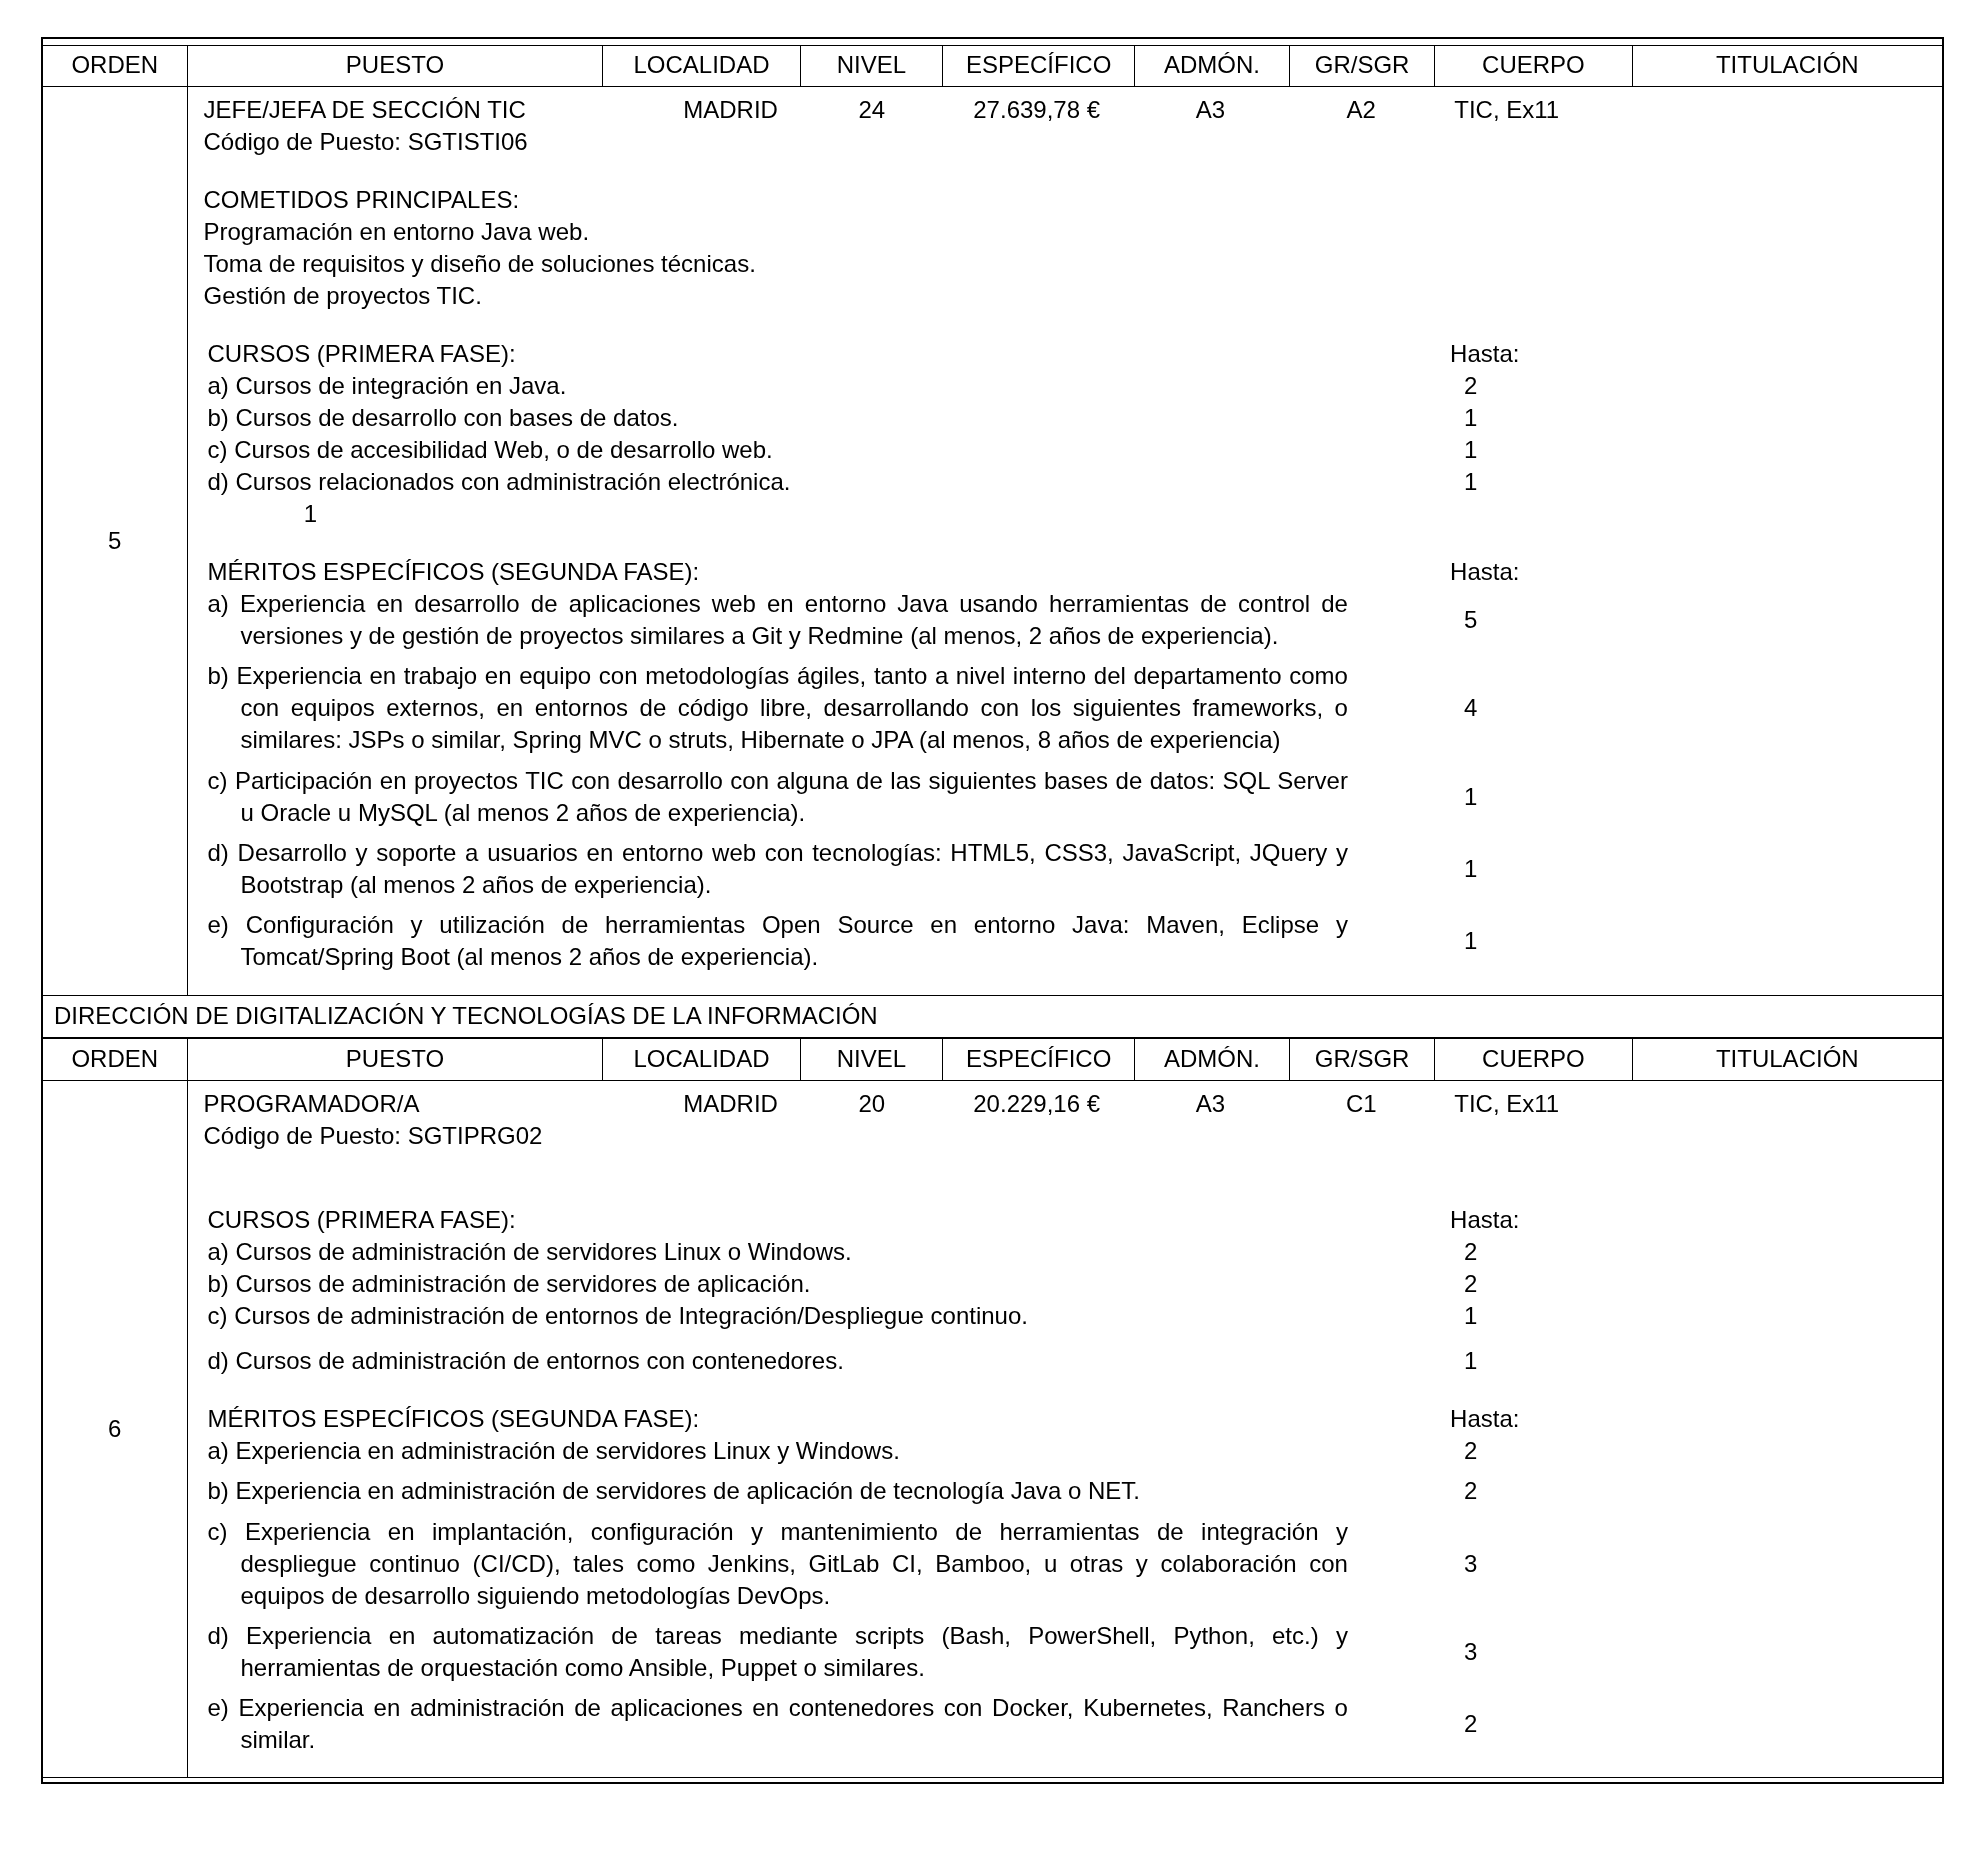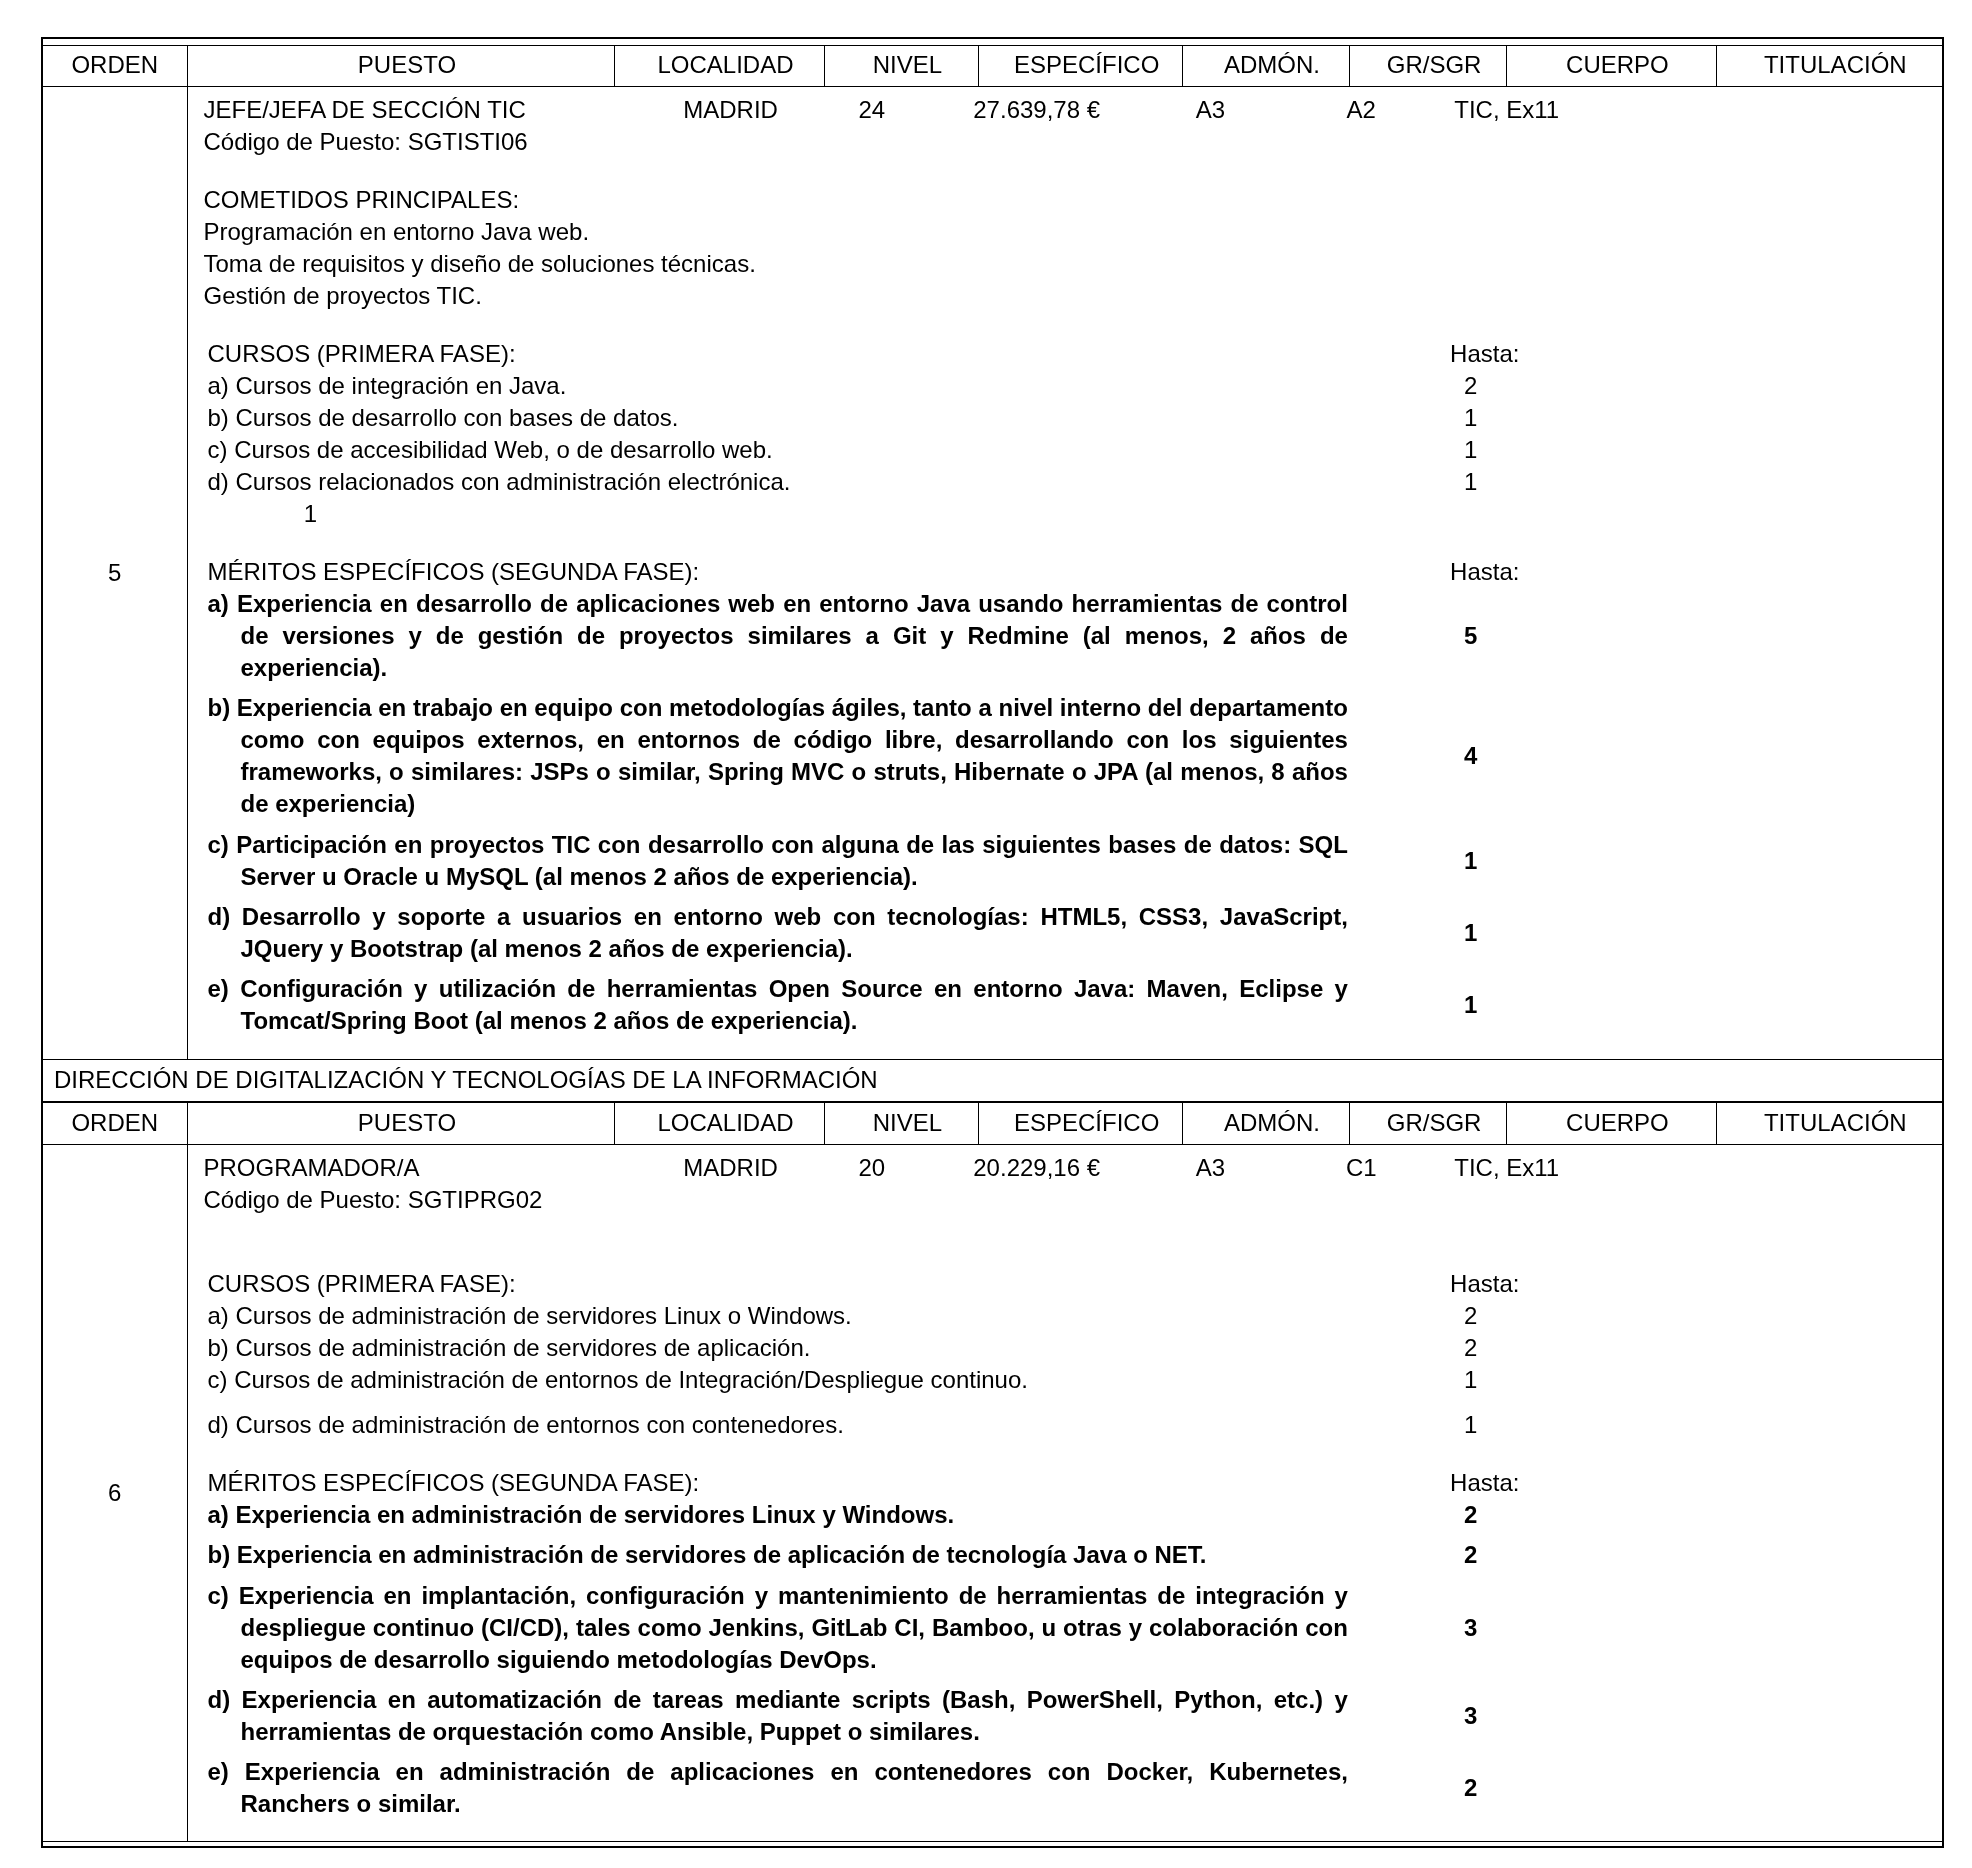--- a/index.html
+++ b/index.html
@@ -17,21 +17,21 @@
     position: absolute;
     left: 41px; top: 37px;
     width: 1903px;
     border: 2.8px solid #000;
     padding-top: 5.6px;
     padding-bottom: 3.7px;
     background: #fff;
   }
 
   
-  .hrow { display: flex; border-top: 1.9px solid #000; border-bottom: 1.9px solid #000; gap: 12px; }
+  .hrow { display: flex; border-top: 1.9px solid #000; border-bottom: 1.9px solid #000; }
   .hc {
     padding: 5.6px 3.7px 6.5px 3.7px;
     text-align: center;
     border-right: 1.9px solid #000;
     white-space: nowrap;
     overflow: hidden;
   }
   .hc:last-child { border-right: none; }
   .w-orden  { width: 7.61%; }
   .w-puesto { width: 21.90%; }
@@ -84,21 +84,21 @@
   }
   .dtext.nohang { padding-left: 0; text-indent: 0; }
   .dval {
     width: 15.6%;
     text-align: center;
     padding-right: 28px;
     align-self: center;
   }
   .dval.hasta { padding-right: 0; }
   .just { text-align: justify; }
-  .mer-item { margin-bottom: 8.3px; font-weight: bold; }
+  .mer-item { margin-bottom: 8.3px; }
   .gap-top { margin-top: 13px; }
 </style>
 </head>
 <body>
 
 <div class="tbl">
 
   <div class="hrow">
     <div class="hc w-orden">ORDEN</div>
     <div class="hc w-puesto">PUESTO</div>

